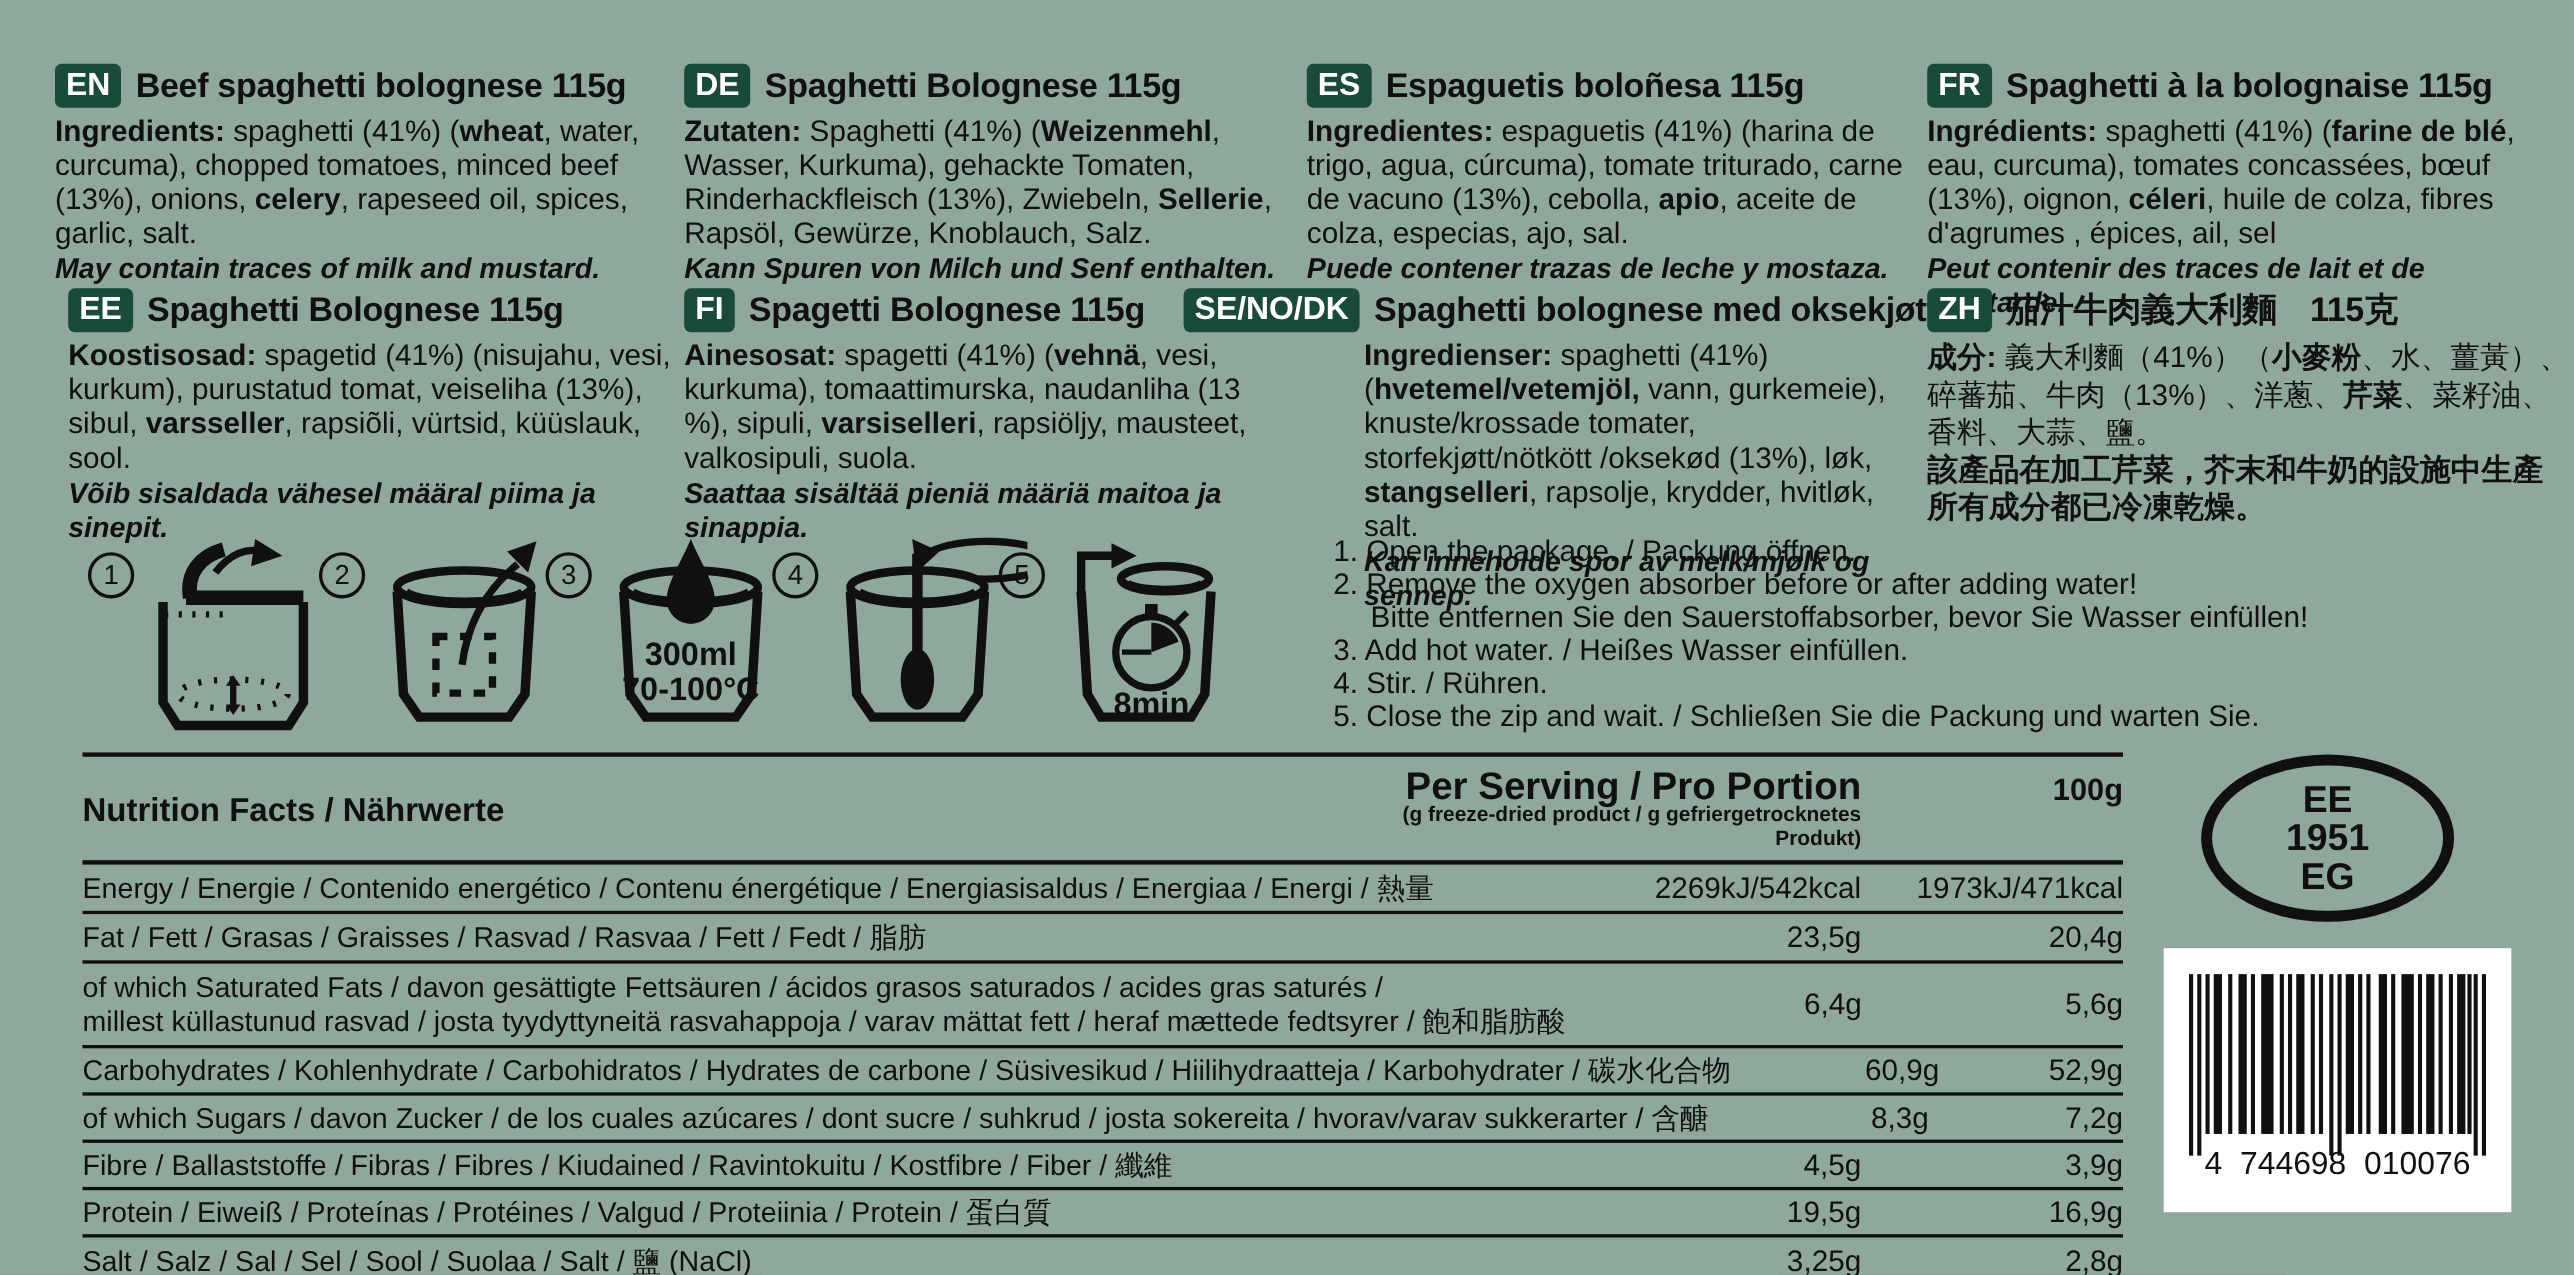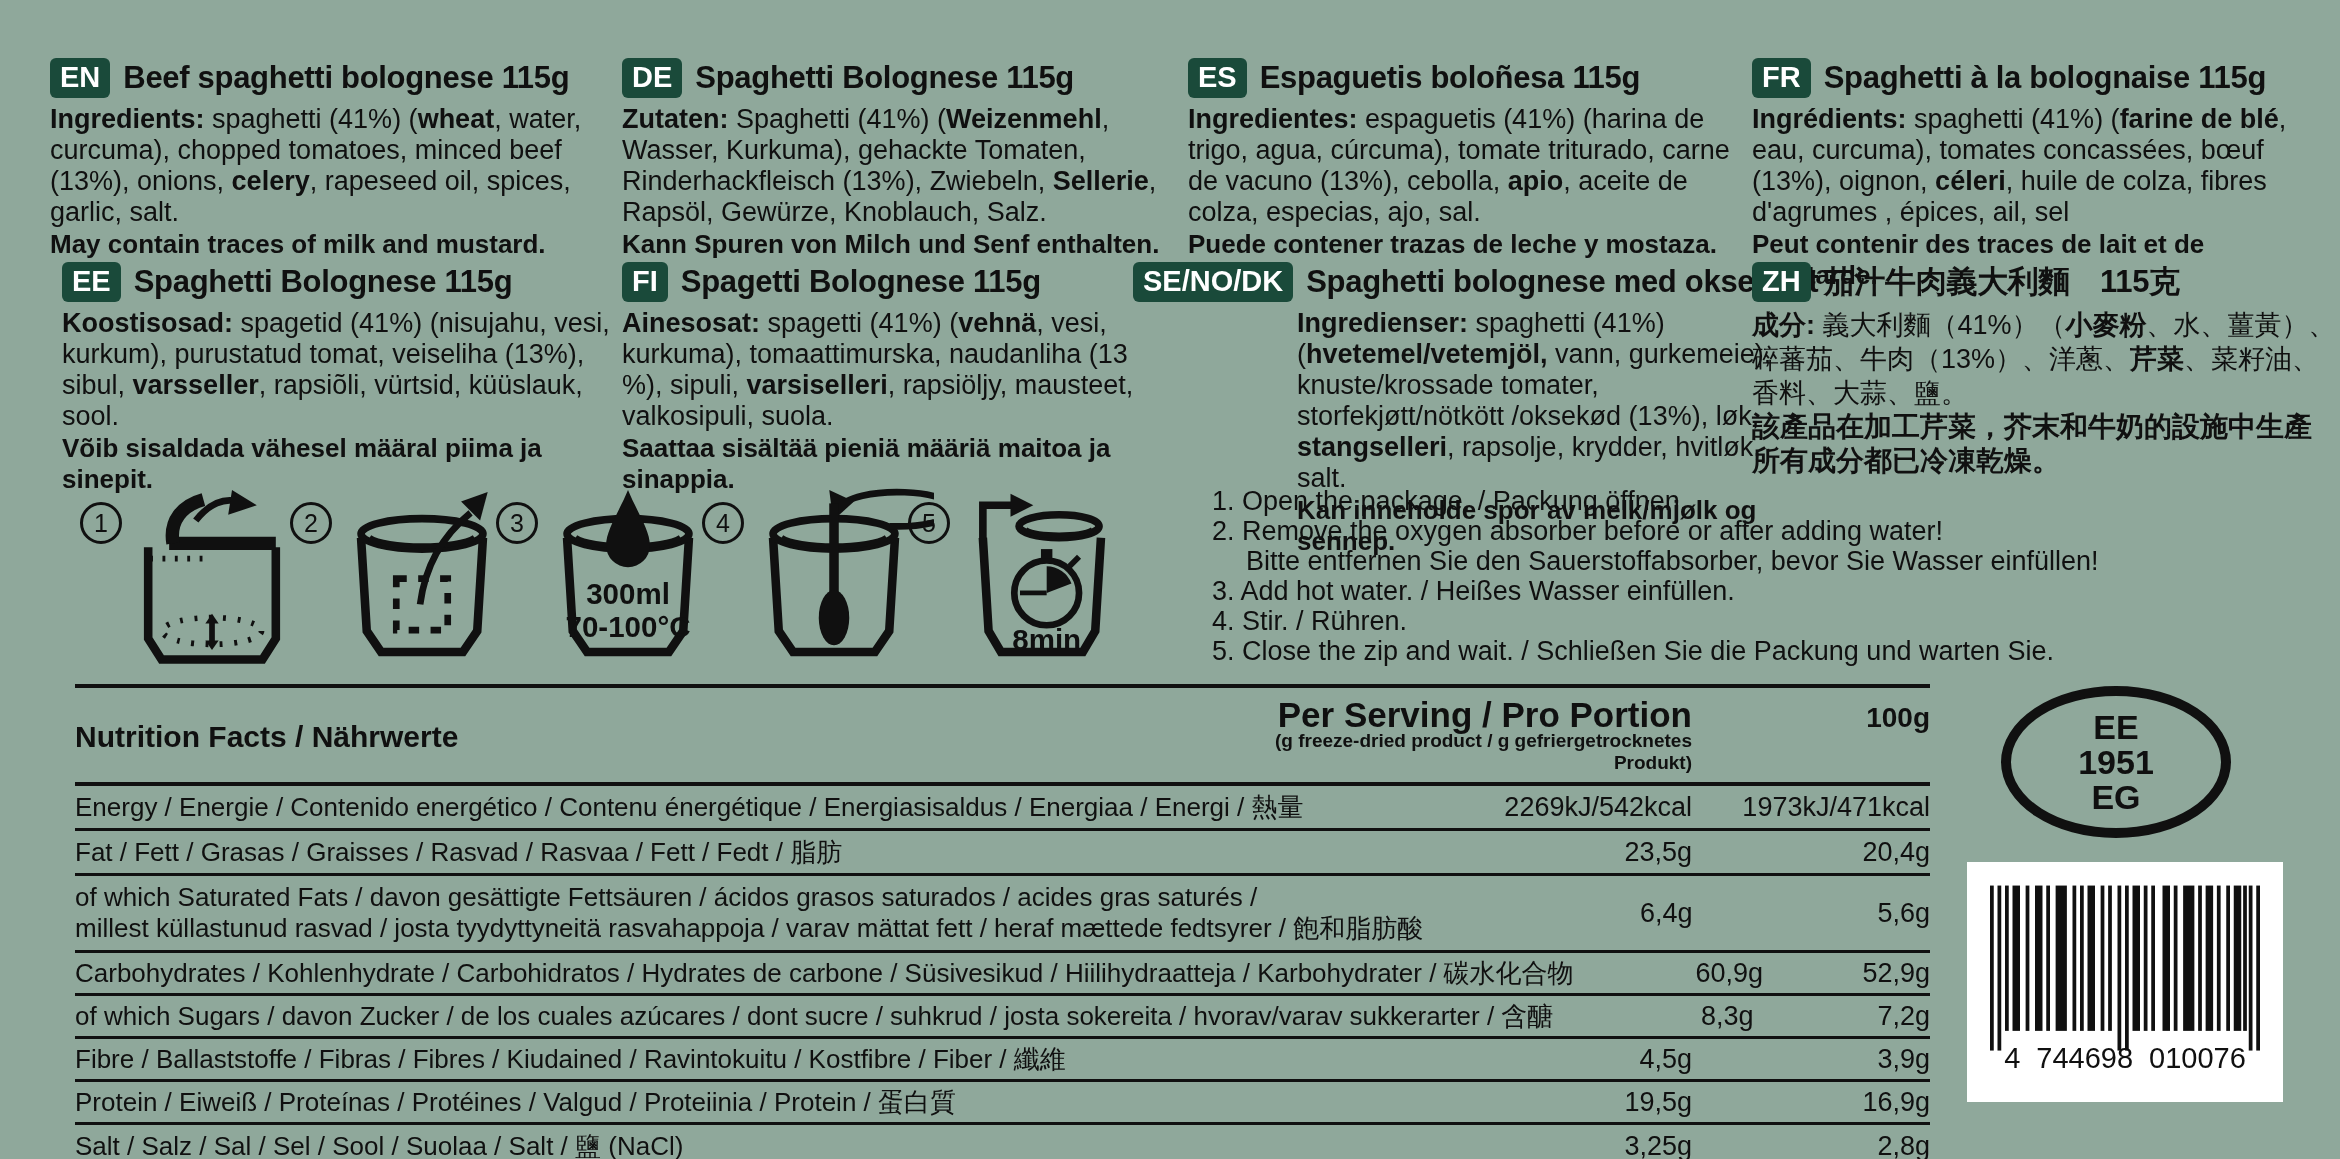--- a/index.html
+++ b/index.html
@@ -5,21 +5,21 @@
   html,body{margin:0;padding:0;background:#666;}
   .canvas{position:relative;width:2340px;height:1159px;background:#8fa89b;
     font-family:"Liberation Sans",sans-serif;color:#101010;overflow:hidden;}
   
   .lang{position:absolute;}
   .trow{display:flex;align-items:center;gap:13px;height:44px;}
   .badge{background:#1a4a3a;color:#ffffff;font-weight:bold;font-size:29px;
     padding:2px 10px 4px;border-radius:6px;display:inline-block;line-height:34px;}
   .ptitle{font-size:31px;font-weight:bold;margin:0;letter-spacing:-0.3px;white-space:nowrap;}
   .body{font-size:27px;line-height:31px;margin:4px 0 0;}
-  .allergen{font-size:26px;line-height:31px;font-weight:bold;margin:1px 0 0;}
+  .allergen{font-size:26px;line-height:31px;font-weight:bold;font-style:italic;margin:1px 0 0;}
   .note{font-size:28px;font-weight:bold;line-height:34px;margin:0;}
   .se .body,.se .allergen{margin-left:164px;}
   .zh .body{line-height:34px;}
   
   .icon-group{position:absolute;}
   .stepnum{position:absolute;width:36px;height:36px;border:3px solid #101010;border-radius:50%;
     font-size:25px;display:flex;align-items:center;justify-content:center;background:transparent;}
   .icon-svg{position:absolute;}
   
   .instructions{position:absolute;left:1212px;top:486px;width:1130px;font-size:27px;line-height:30px;}
@@ -102,21 +102,21 @@
 
   <section class="lang" style="left:622px;top:260px;width:552px;">
     <div class="trow">
         <span class="badge">FI</span>
       <span class="ptitle">Spagetti Bolognese 115g</span>
       </div>
     <p class="body"><span style="font-weight: bold;">Ainesosat:</span><span> spagetti (41%) (</span><span style="font-weight: bold; text-align: center;">vehnä</span><span>, vesi, kurkuma), tomaattimurska, naudanliha (13 %), sipuli, </span><span style="font-weight: bold;">varsiselleri</span><span>, rapsiöljy, mausteet, valkosipuli, suola.</span></p>
     <p class="allergen">Saattaa sisältää pieniä määriä maitoa ja sinappia.</p>
   </section>
 
-  <section class="lang se" style="left:1133px;top:260px;width:640px;">
+  <section class="lang se" style="left:1076px;top:260px;width:640px;">
     <div class="trow">
         <span class="badge">SE/NO/DK</span>
       <span class="ptitle">Spaghetti bolognese med oksekjøtt</span>
       </div>
     <p class="body"><span style="font-weight: bold;">Ingredienser:</span><span> spaghetti (41%)(</span><span style="font-weight: bold;">hvetemel/vetemjöl,</span><span> vann, gurkemeie), knuste/krossade tomater, storfekjøtt/nötkött /oksekød (13%), løk, </span><span style="font-weight: bold;">stangselleri</span><span>, rapsolje, krydder, hvitløk, salt.</span></p>
     <p class="allergen">Kan inneholde spor av melk/mjølk og sennep.</p>
   </section>
 
   <section class="lang zh" style="left:1752px;top:260px;width:584px;">
     <div class="trow">

